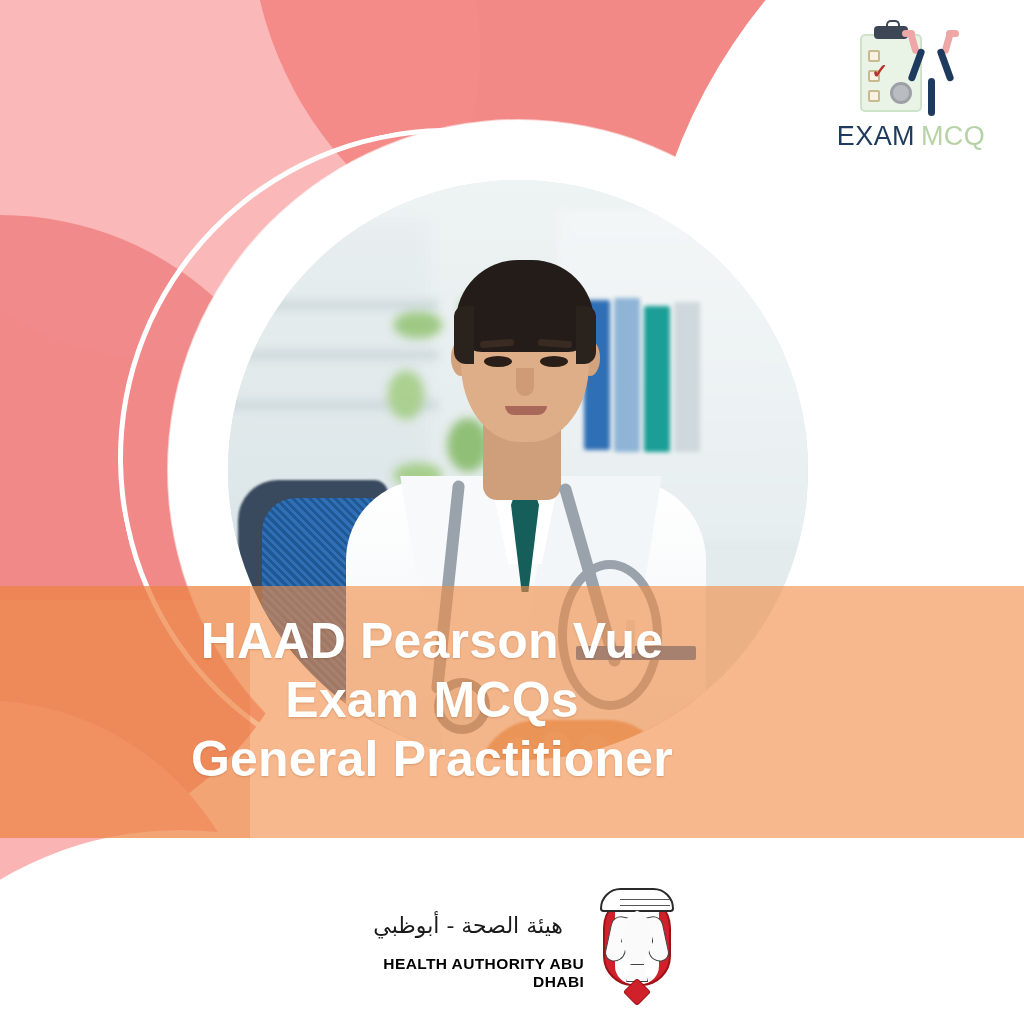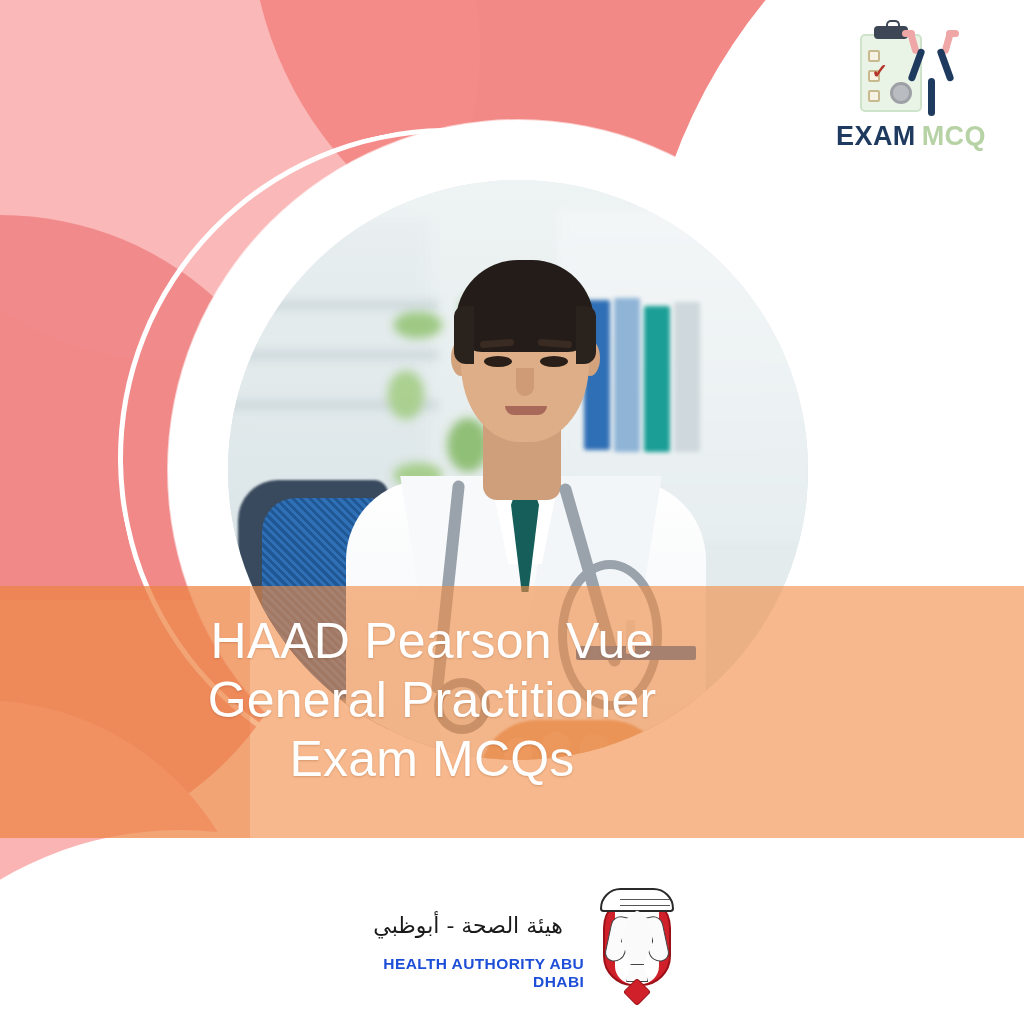--- a/index.html
+++ b/index.html
@@ -258,21 +258,21 @@
     position:absolute;
     left:0; top:586px; width:250px; height:252px;
     background:rgba(233,120,66,.30);
   }
   .headline {
     position:absolute;
     left:0; top:612px; width:864px;
     text-align:center;
     color:#ffffff;
     font-size:50px;
-    font-weight:normal;
+    font-weight:bold;
     line-height:1.18;
     letter-spacing:.2px;
     text-shadow:0 1px 2px rgba(120,60,20,.25);
   }
 
   
   .brand {
     position:absolute;
     left:818px; top:24px;
     width:186px; height:152px;
@@ -339,42 +339,42 @@
     position:absolute; left:-6px; top:52px;
     width:22px; height:22px; border-radius:50%;
     background:#b9bcc0; border:3px solid #9da1a6;
   }
   .brand-text { margin-top:2px; }
   .brand-line1 {
     font-size:27px; font-weight:bold; letter-spacing:.4px;
     color:#1f3a5f; line-height:1;
   }
   .brand-line2 {
-    font-size:27px; font-weight:bold; letter-spacing:.4px;
+    font-size:27px; font-weight:normal; letter-spacing:.4px;
     line-height:1.05; margin-top:2px;text-align:center;
   }
   .brand-exam { color:#1f3a5f; }
   .brand-mcq { color:#b7d3a6; margin-left:6px; }
 
   
   .haad {
     position:absolute;
     left:352px; top:886px;
     width:320px; height:118px;
     display:flex; align-items:center; justify-content:flex-start; gap:10px;
   }
   .haad-text { text-align:right; padding-top:14px; }
   .haad-ar {
     font-size:22px; color:#1a1a1a; direction:rtl;
     letter-spacing:1px; line-height:1.15;
     font-family:"DejaVu Sans", sans-serif;
     text-align:center;
   }
   .haad-en {
-    font-size:15.5px; color:#1d4ed8; font-weight:bold;
+    font-size:15.5px; color:#000000; font-weight:bold;
     letter-spacing:.4px; margin-top:16px;
   }
   .emblem { position:relative; width:86px; height:118px; }
   .em-shield {
     position:absolute; left:9px; top:8px;
     width:68px; height:92px;
     border-radius:34px 34px 30px 30px;
     background:#d0212b;
     border:2px solid #9c1018;
   }
@@ -492,22 +492,22 @@
 
     <div class="ph ph-hands"></div>
     <div class="ph ph-hand-knuckles"></div>
   </div>
 
   <div class="band"></div>
   <div class="band-left-deep"></div>
 
   <div class="headline">
     <div>HAAD Pearson Vue</div>
+    <div>Exam MCQs</div>
     <div>General Practitioner</div>
-    <div>Exam MCQs</div>
   </div>
 
   <div class="brand">
     <div class="brand-mark">
       <div class="clipboard"></div>
       <div class="clip-top"></div>
       <div class="cb-box cb-1"></div>
       <div class="cb-box cb-2"></div>
       <div class="cb-box cb-3"></div>
       <div class="cb-check">✓</div>

